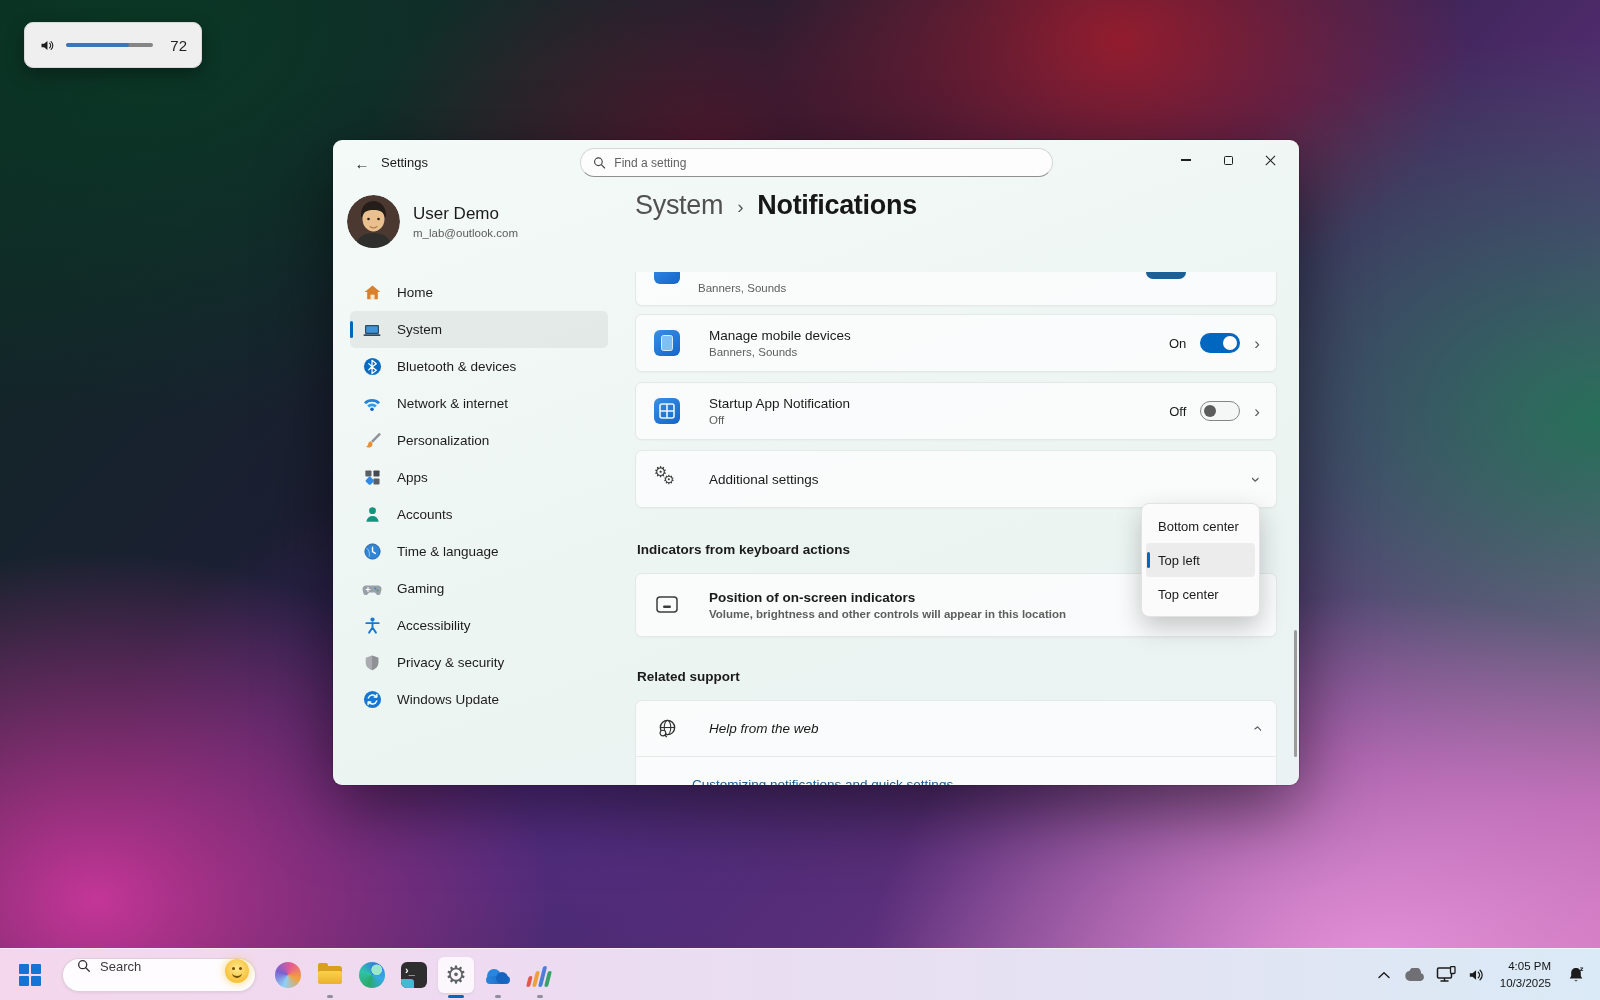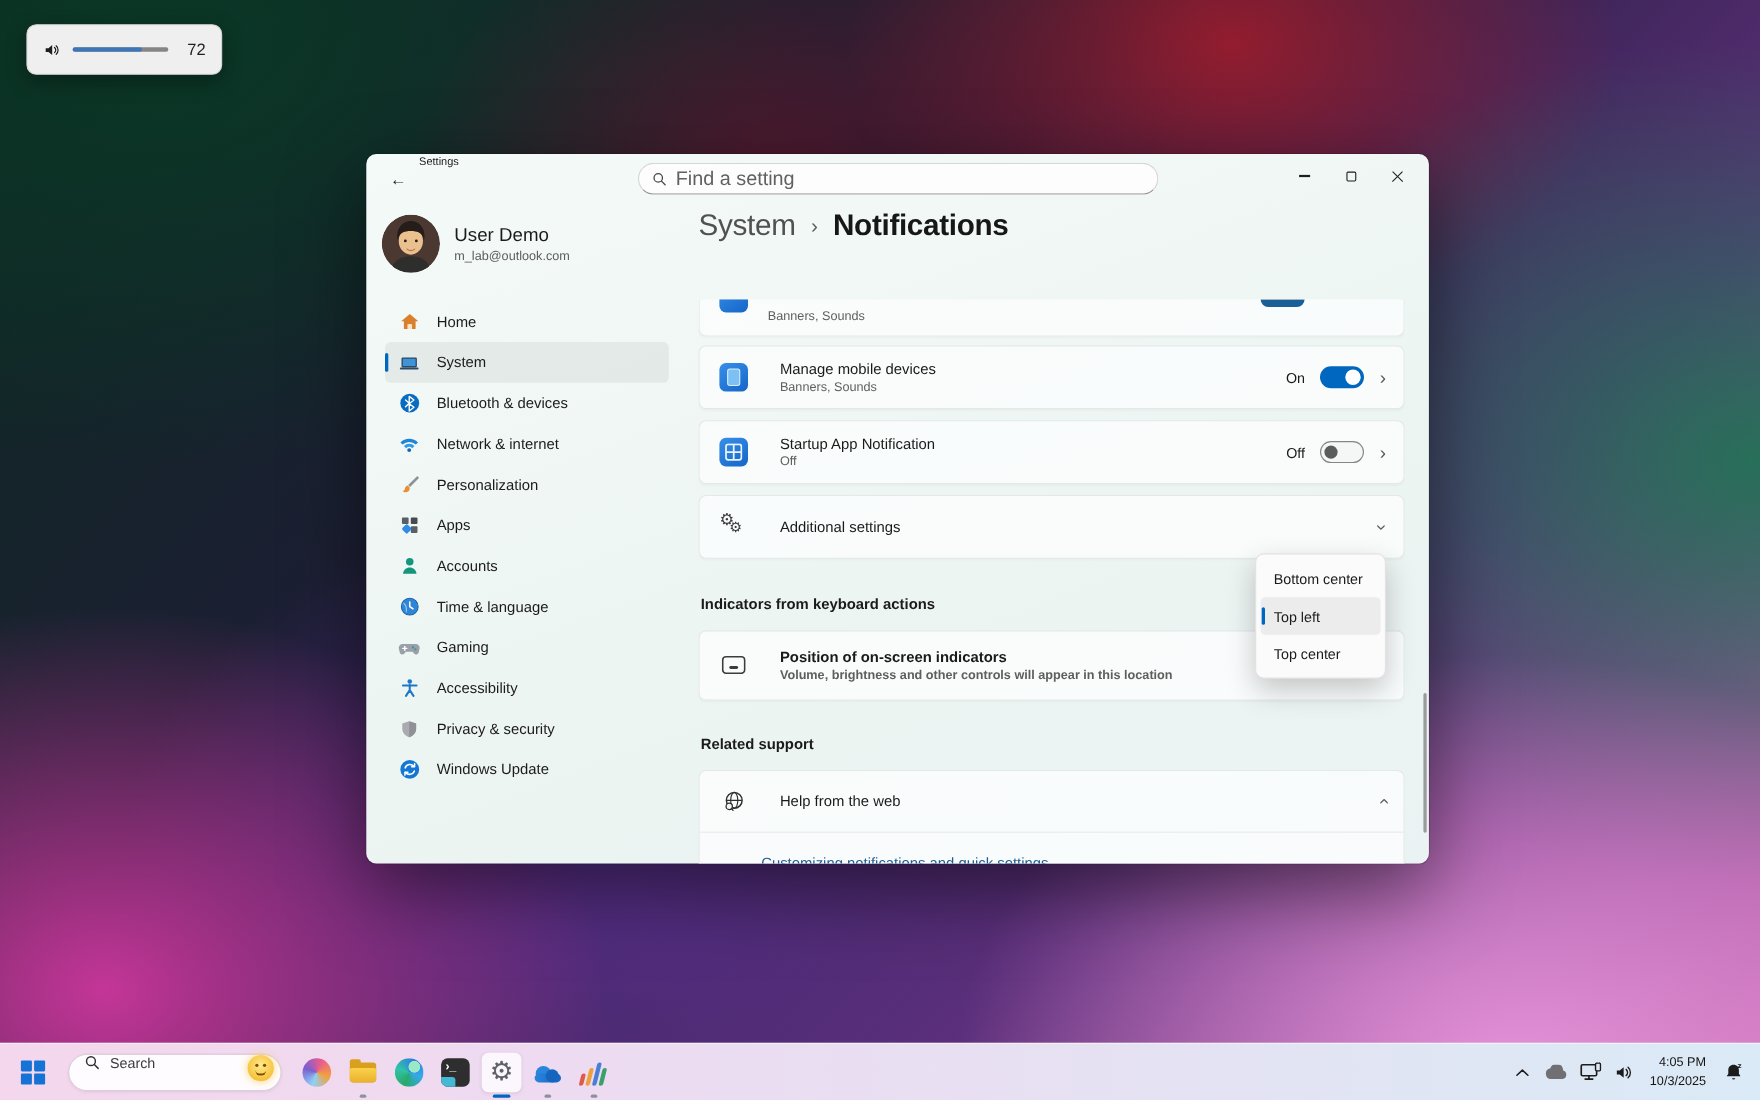--- a/index.html
+++ b/index.html
@@ -18,23 +18,23 @@
   
   .vol-flyout{position:absolute;left:24px;top:22px;width:178px;height:46px;background:#efefef;border:1px solid #d8d8d8;border-radius:9px;box-shadow:0 6px 18px rgba(0,0,0,.35);display:flex;align-items:center;padding:0 14px;gap:10px}
   .vol-track{position:relative;width:98px;height:4px;border-radius:2px;background:#858585;overflow:hidden}
   .vol-fill{position:absolute;left:0;top:0;bottom:0;background:#3c76b8;border-radius:2px}
   .vol-val{font-size:15px;color:#1f1f1f;margin-left:4px;min-width:20px;text-align:right}
 
   
   .win{position:absolute;left:333px;top:140px;width:966px;height:645px;border-radius:9px;background:linear-gradient(160deg,#f4faf7 0%,#edf5f2 55%,#eaf2f3 100%);box-shadow:0 24px 70px rgba(0,0,0,.5),0 0 0 1px rgba(0,0,0,.12);overflow:visible}
   .titlebar{position:absolute;left:0;top:0;right:0;height:44px}
   .back-btn{position:absolute;left:14px;top:10px;width:30px;height:26px;border-radius:5px;display:flex;align-items:center;justify-content:center;font-size:15px;color:#1b1b1b;cursor:default}
-  .win-title{position:absolute;left:48px;top:2px;font-size:10px;color:#1b1b1b}
+  .win-title{position:absolute;left:48px;top:15px;font-size:13px;color:#1b1b1b}
   .find-box{position:absolute;left:247px;top:8px;width:473px;height:29px;background:#fdfdfd;border:1px solid #d6d6d6;border-bottom-color:#8f8f8f;border-radius:15px;display:flex;align-items:center;padding:0 12px;gap:8px}
-  .find-box input{border:0;outline:0;background:transparent;font-size:18px;color:#3b82f6;width:100%;font-family:inherit}
+  .find-box input{border:0;outline:0;background:transparent;font-size:12px;color:#3b82f6;width:100%;font-family:inherit}
   .find-box input::placeholder{color:#616161}
   .ctrls{position:absolute;right:8px;top:6px;display:flex}
   .ctrl{width:42px;height:28px;display:flex;align-items:center;justify-content:center;position:relative}
   .gl-min{width:10px;height:1.5px;background:#1f1f1f}
   .gl-max{width:9px;height:9px;border:1.2px solid #1f1f1f;border-radius:1.5px}
   .gl-close{position:relative;width:11px;height:11px}
   .gl-close::before,.gl-close::after{content:"";position:absolute;left:-1px;top:5px;width:13px;height:1.3px;background:#1f1f1f}
   .gl-close::before{transform:rotate(45deg)}.gl-close::after{transform:rotate(-45deg)}
 
   .win-body{position:absolute;left:0;top:44px;right:0;bottom:0}
@@ -379,21 +379,21 @@
             </div>
             <div>
               <div class="r-title">Position of on-screen indicators</div>
               <div class="r-sub">Volume, brightness and other controls will appear in this location</div>
             </div>
           </div>
 
           <div class="sec-h" style="margin:32px 0 16px 2px;">Related support</div>
 
           <div class="card">
-            <div class="row" style="height:55px;">
+            <div class="row" style="height:55px;font-style:italic;">
               <div style="width:26px;height:26px;display:flex;align-items:center;justify-content:center;flex:0 0 auto">
                 <svg width="21" height="21" viewBox="0 0 22 22">
                     <circle cx="11" cy="10" r="7.5" fill="none" stroke="#2f2f2f" stroke-width="1.4"></circle>
                     <ellipse cx="11" cy="10" rx="3.4" ry="7.5" fill="none" stroke="#2f2f2f" stroke-width="1.1"></ellipse>
                     <path d="M3.8 10h14.4" stroke="#2f2f2f" stroke-width="1.1"></path>
                     <circle cx="6.2" cy="15.8" r="3" fill="#f2f7f5" stroke="#2f2f2f" stroke-width="1.2"></circle>
                     <path d="M8.3 18l1.6 1.6" stroke="#2f2f2f" stroke-width="1.3" stroke-linecap="round"></path>
                   </svg>
               </div>
               <div class="r-title">Help from the web</div>

